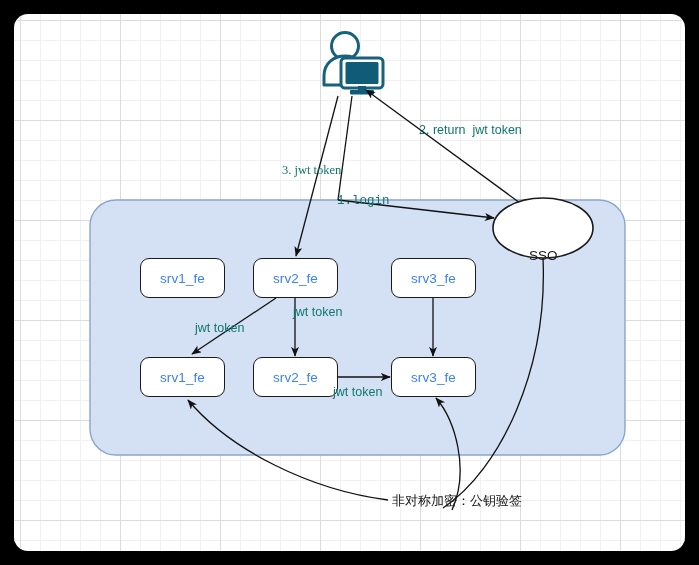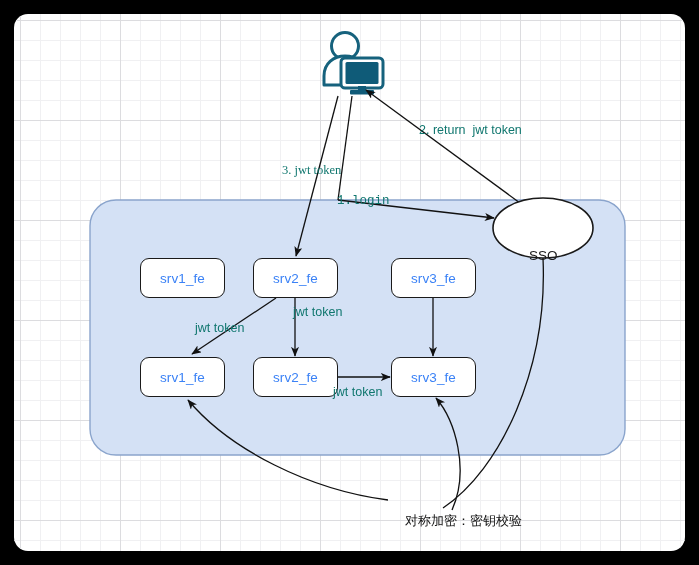--- a/index.html
+++ b/index.html
@@ -174,14 +174,14 @@
   <div class="edge-label" style="left:282px; top:163px;font-family:Liberation Serif, serif;">3. jwt token</div>
 
   <div class="edge-label" style="left:337px; top:194px;font-family:Liberation Mono, monospace;">1.login</div>
 
   <div class="edge-label" style="left:195px; top:321px;">jwt token</div>
 
   <div class="edge-label" style="left:293px; top:305px;">jwt token</div>
 
   <div class="edge-label" style="left:333px; top:385px;">jwt token</div>
 
-  <div class="note-cn" style="left:405px; top:511px;">对称加密：密钥校验</div>
+  <div class="note-cn" style="left:392px; top:491px;">非对称加密：公钥验签</div>
 </div>
 
 </body></html>

